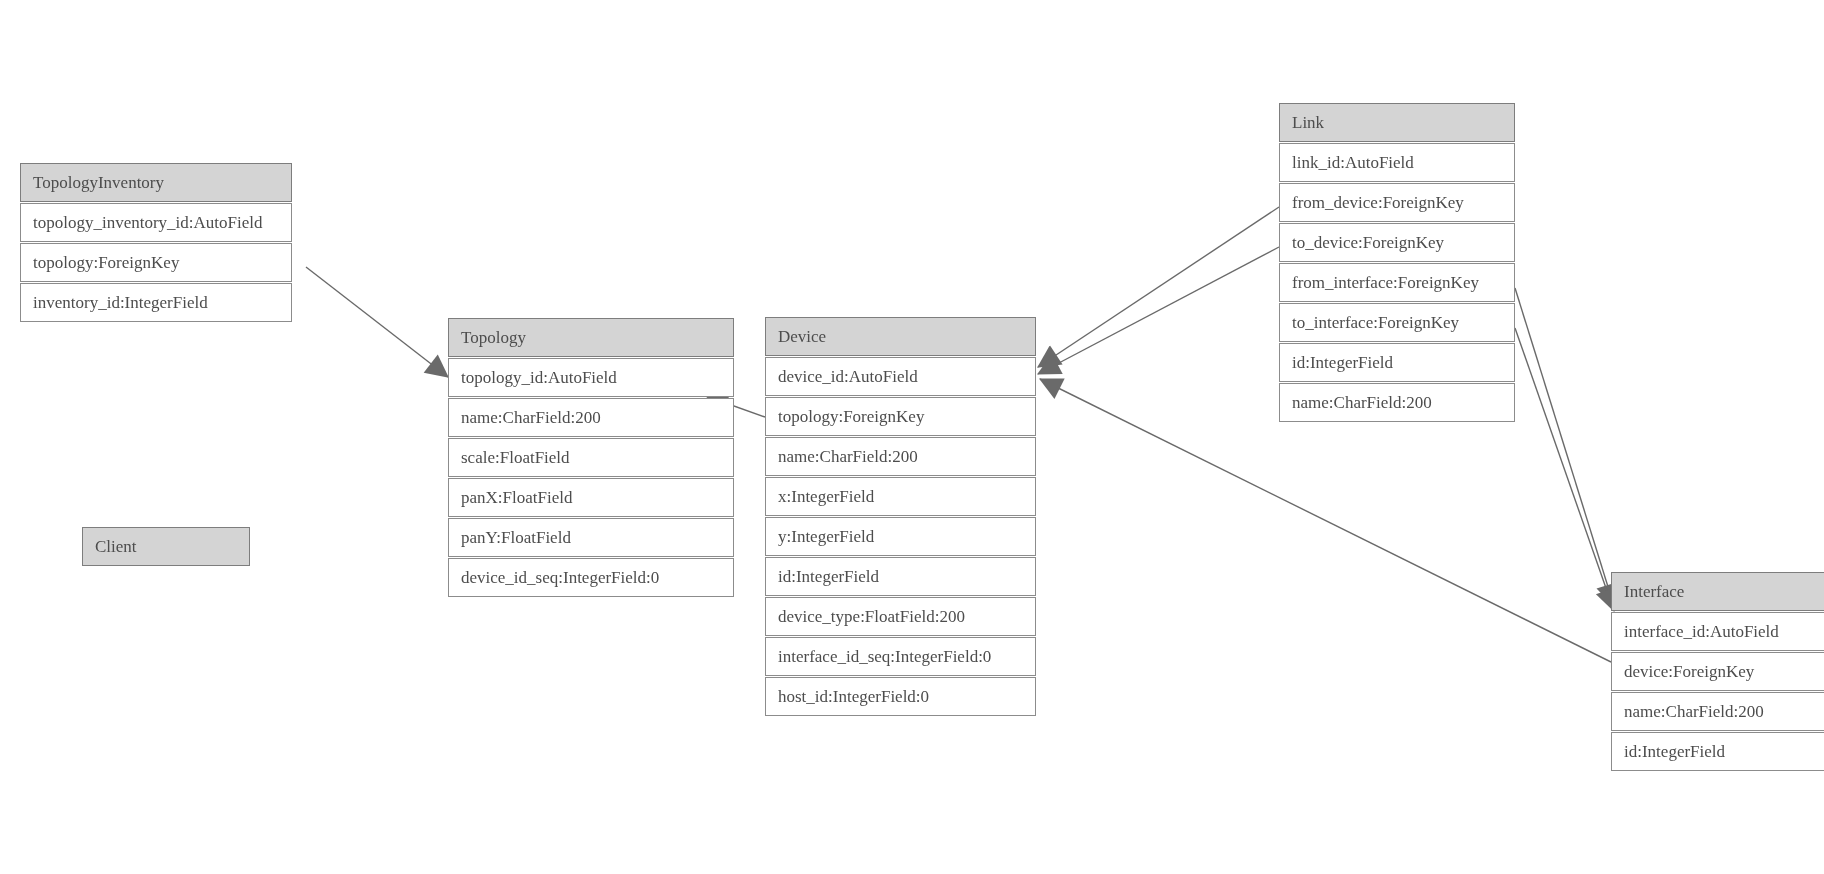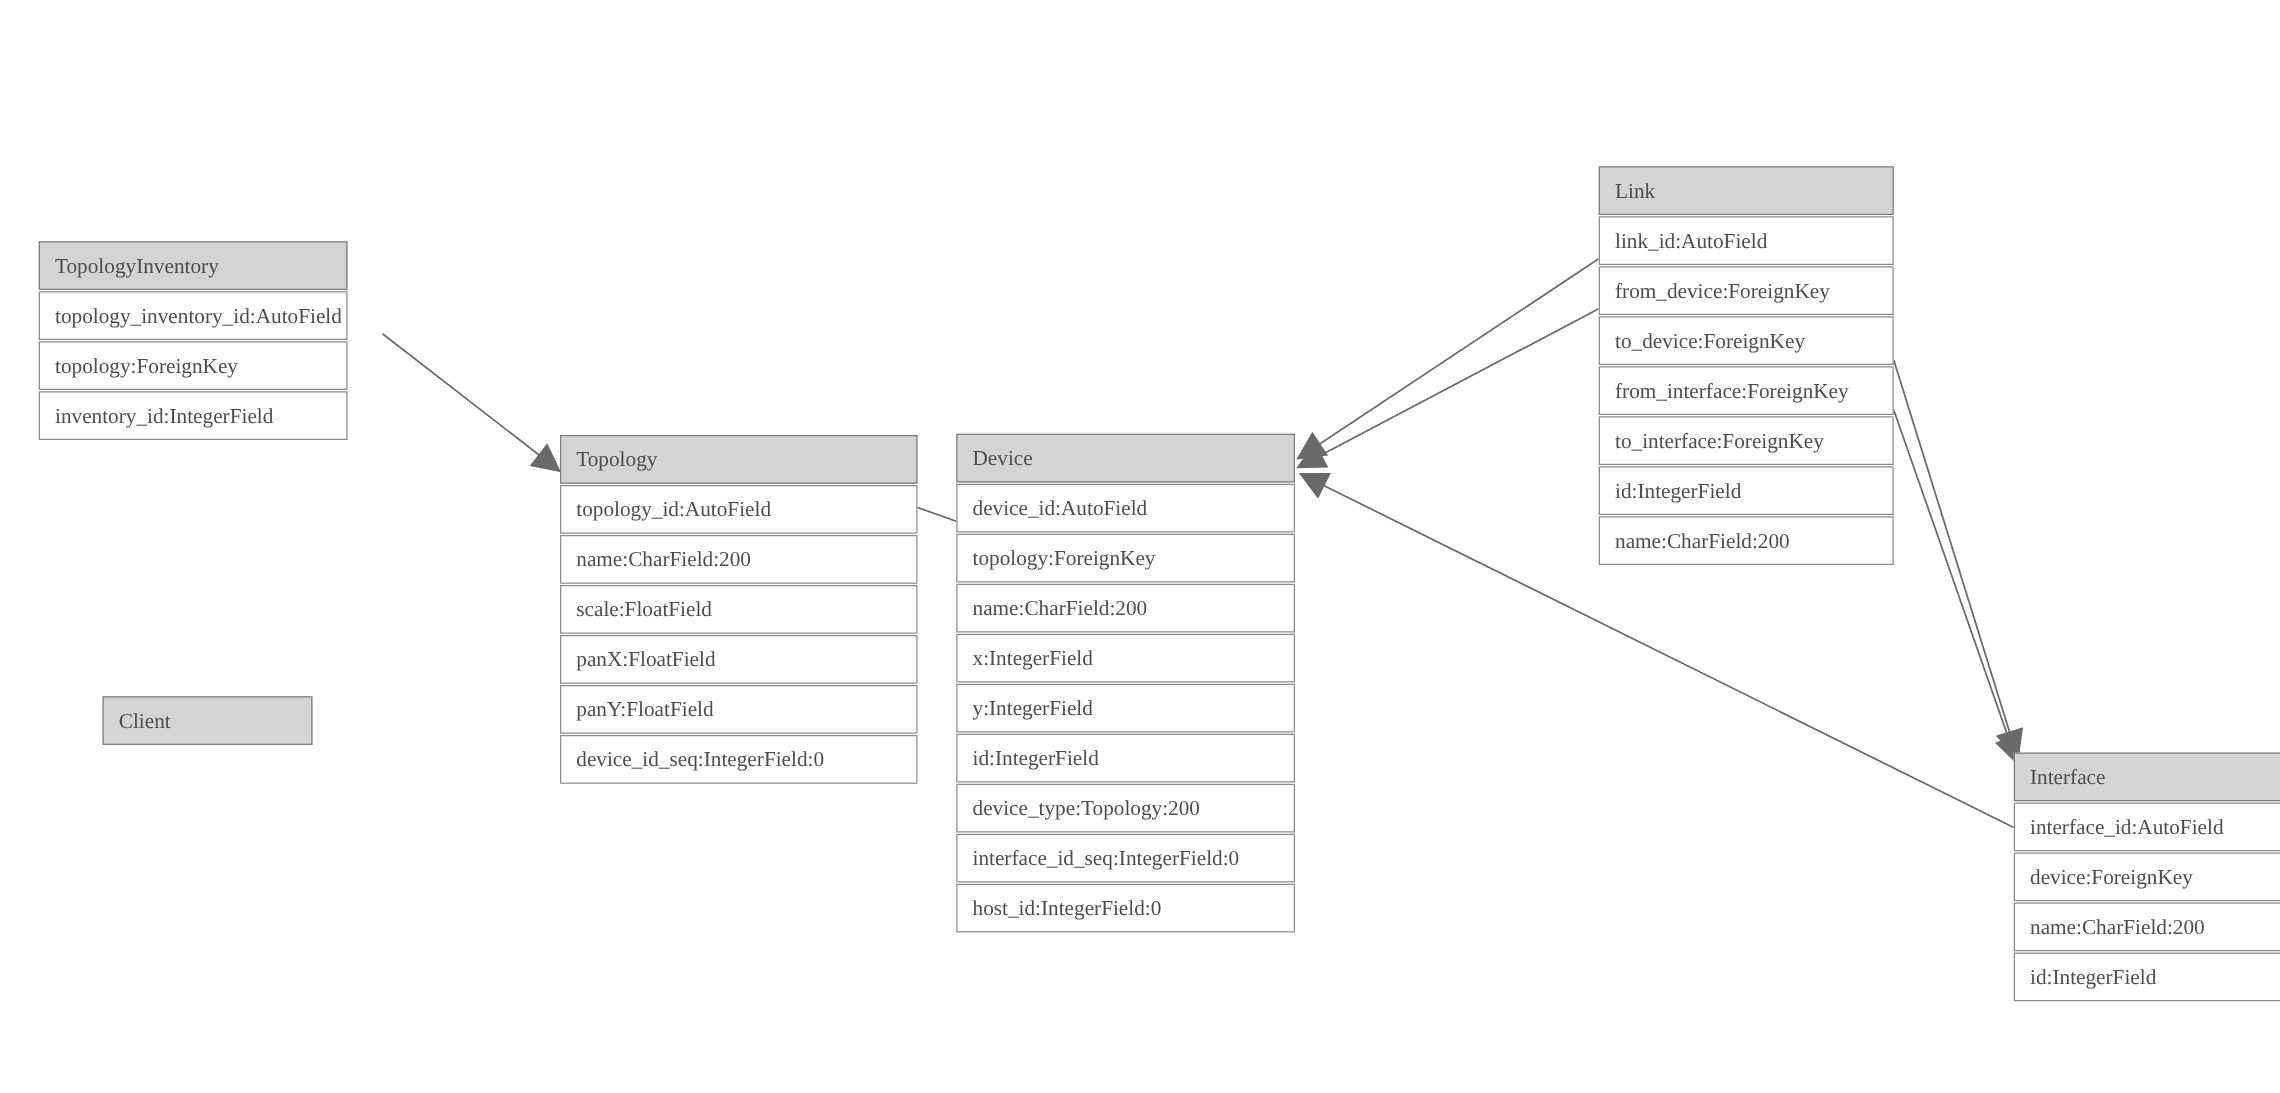--- a/index.html
+++ b/index.html
@@ -26,21 +26,20 @@
     z-index: 0;
   }
   svg.edges line {
     stroke: var(--line);
     stroke-width: 1.4;
     fill: none;
   }
   .entity {
     position: absolute;
     z-index: 1;
-    margin-top: 30px;
   }
   .ehead, .erow {
     box-sizing: border-box;
     width: 100%;
     height: 39px;
     line-height: 37px;
     border: 1px solid var(--border);
     margin-bottom: 1px;
     padding-left: 12px;
     font-size: 17px;
@@ -68,21 +67,21 @@
     </defs>
     <line x1="306" y1="267" x2="448" y2="377" marker-end="url(#arrow)"></line>
     <line x1="765" y1="417" x2="706" y2="396" marker-end="url(#arrow)"></line>
     <line x1="1279" y1="207" x2="1038" y2="367" marker-end="url(#arrow)"></line>
     <line x1="1279" y1="247" x2="1038" y2="374" marker-end="url(#arrow)"></line>
     <line x1="1611" y1="662" x2="1040" y2="379" marker-end="url(#arrow)"></line>
     <line x1="1515" y1="288" x2="1614" y2="606" marker-end="url(#arrow)"></line>
     <line x1="1515" y1="328" x2="1614" y2="611" marker-end="url(#arrow)"></line>
   </svg>
 
-  <div class="entity" style="left:31px; top:163px; width:247px;">
+  <div class="entity" style="left:20px; top:163px; width:272px;">
     <div class="ehead">TopologyInventory</div>
     <div class="erow">topology_inventory_id:AutoField</div>
     <div class="erow">topology:ForeignKey</div>
     <div class="erow">inventory_id:IntegerField</div>
   </div>
 
   <div class="entity" style="left:448px; top:318px; width:286px;">
     <div class="ehead">Topology</div>
     <div class="erow">topology_id:AutoField</div>
     <div class="erow">name:CharField:200</div>
@@ -97,21 +96,21 @@
   </div>
 
   <div class="entity" style="left:765px; top:317px; width:271px;">
     <div class="ehead">Device</div>
     <div class="erow">device_id:AutoField</div>
     <div class="erow">topology:ForeignKey</div>
     <div class="erow">name:CharField:200</div>
     <div class="erow">x:IntegerField</div>
     <div class="erow">y:IntegerField</div>
     <div class="erow">id:IntegerField</div>
-    <div class="erow">device_type:Topology:200</div>
+    <div class="erow">device_type:FloatField:200</div>
     <div class="erow">interface_id_seq:IntegerField:0</div>
     <div class="erow">host_id:IntegerField:0</div>
   </div>
 
   <div class="entity" style="left:1279px; top:103px; width:236px;">
     <div class="ehead">Link</div>
     <div class="erow">link_id:AutoField</div>
     <div class="erow">from_device:ForeignKey</div>
     <div class="erow">to_device:ForeignKey</div>
     <div class="erow">from_interface:ForeignKey</div>

